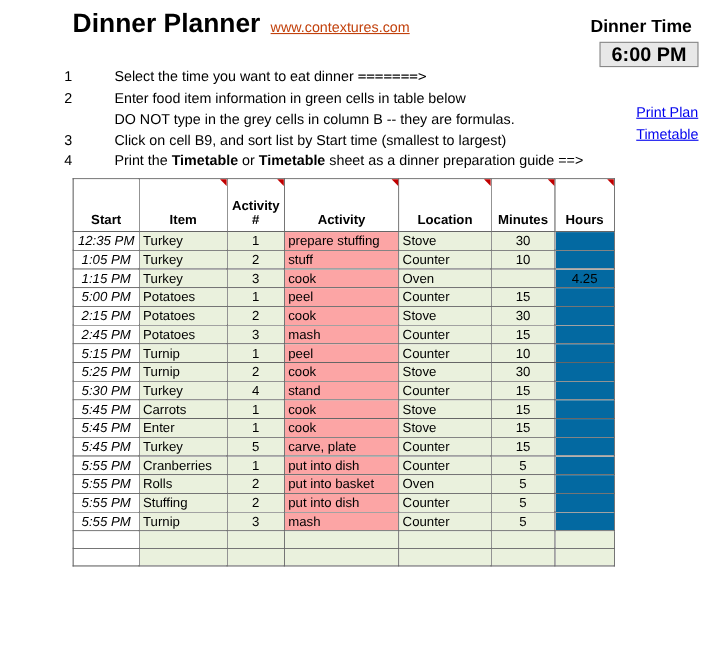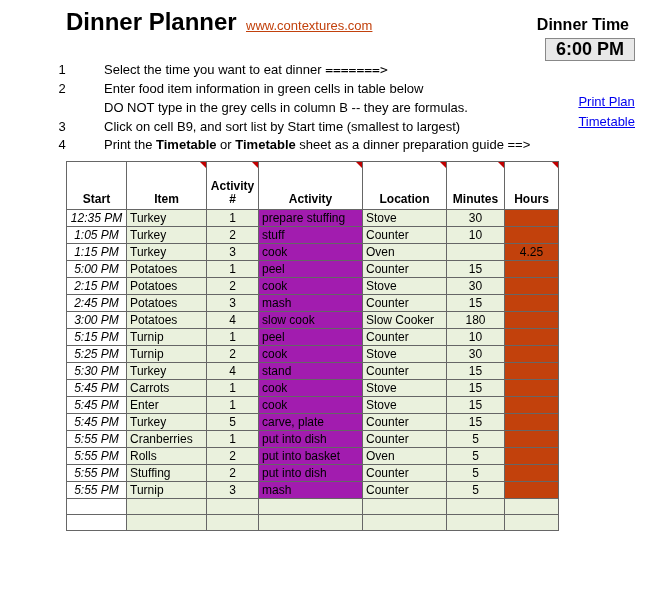--- a/index.html
+++ b/index.html
@@ -106,24 +106,24 @@
   col.c-start { width: 60px; }
   col.c-item { width: 80px; }
   col.c-act { width: 52px; }
   col.c-activity { width: 104px; }
   col.c-loc { width: 84px; }
   col.c-min { width: 58px; }
   col.c-hours { width: 54px; }
   td.start { text-align: center; background: #fff; font-style: italic; }
   td.item { text-align: left; background: #eaf1dd; margin-top: 40px; }
   td.actn { text-align: center; background: #eaf1dd; }
-  td.activity { text-align: left; background: #a21caf; }
+  td.activity { text-align: left; background: #fca5a5; }
   td.loc { text-align: left; background: #eaf1dd; }
   td.min { text-align: center; background: #eaf1dd; }
-  td.hours { text-align: center; background: #c2410c; }
+  td.hours { text-align: center; background: #0369a1; }
   tr.blank td { height: 16px; background: #eaf1dd; }
   tr.blank td.start { background:#fff; }
 </style>
 </head>
 <body>
 
 <div class="header-row">
   <div class="title">Dinner Planner</div>
   <a href="#" class="site-link">www.contextures.com</a>
   <div class="dinner-time-label">Dinner Time</div>
@@ -230,29 +230,20 @@
       <tr>
         <td class="start">2:45 PM</td>
         <td class="item">Potatoes</td>
         <td class="actn">3</td>
         <td class="activity">mash</td>
         <td class="loc">Counter</td>
         <td class="min">15</td>
         <td class="hours"></td>
       </tr>
       <tr>
-        <td class="start">3:00 PM</td>
-        <td class="item">Potatoes</td>
-        <td class="actn">4</td>
-        <td class="activity">slow cook</td>
-        <td class="loc">Slow Cooker</td>
-        <td class="min">180</td>
-        <td class="hours"></td>
-      </tr>
-      <tr>
         <td class="start">5:15 PM</td>
         <td class="item">Turnip</td>
         <td class="actn">1</td>
         <td class="activity">peel</td>
         <td class="loc">Counter</td>
         <td class="min">10</td>
         <td class="hours"></td>
       </tr>
       <tr>
         <td class="start">5:25 PM</td>

